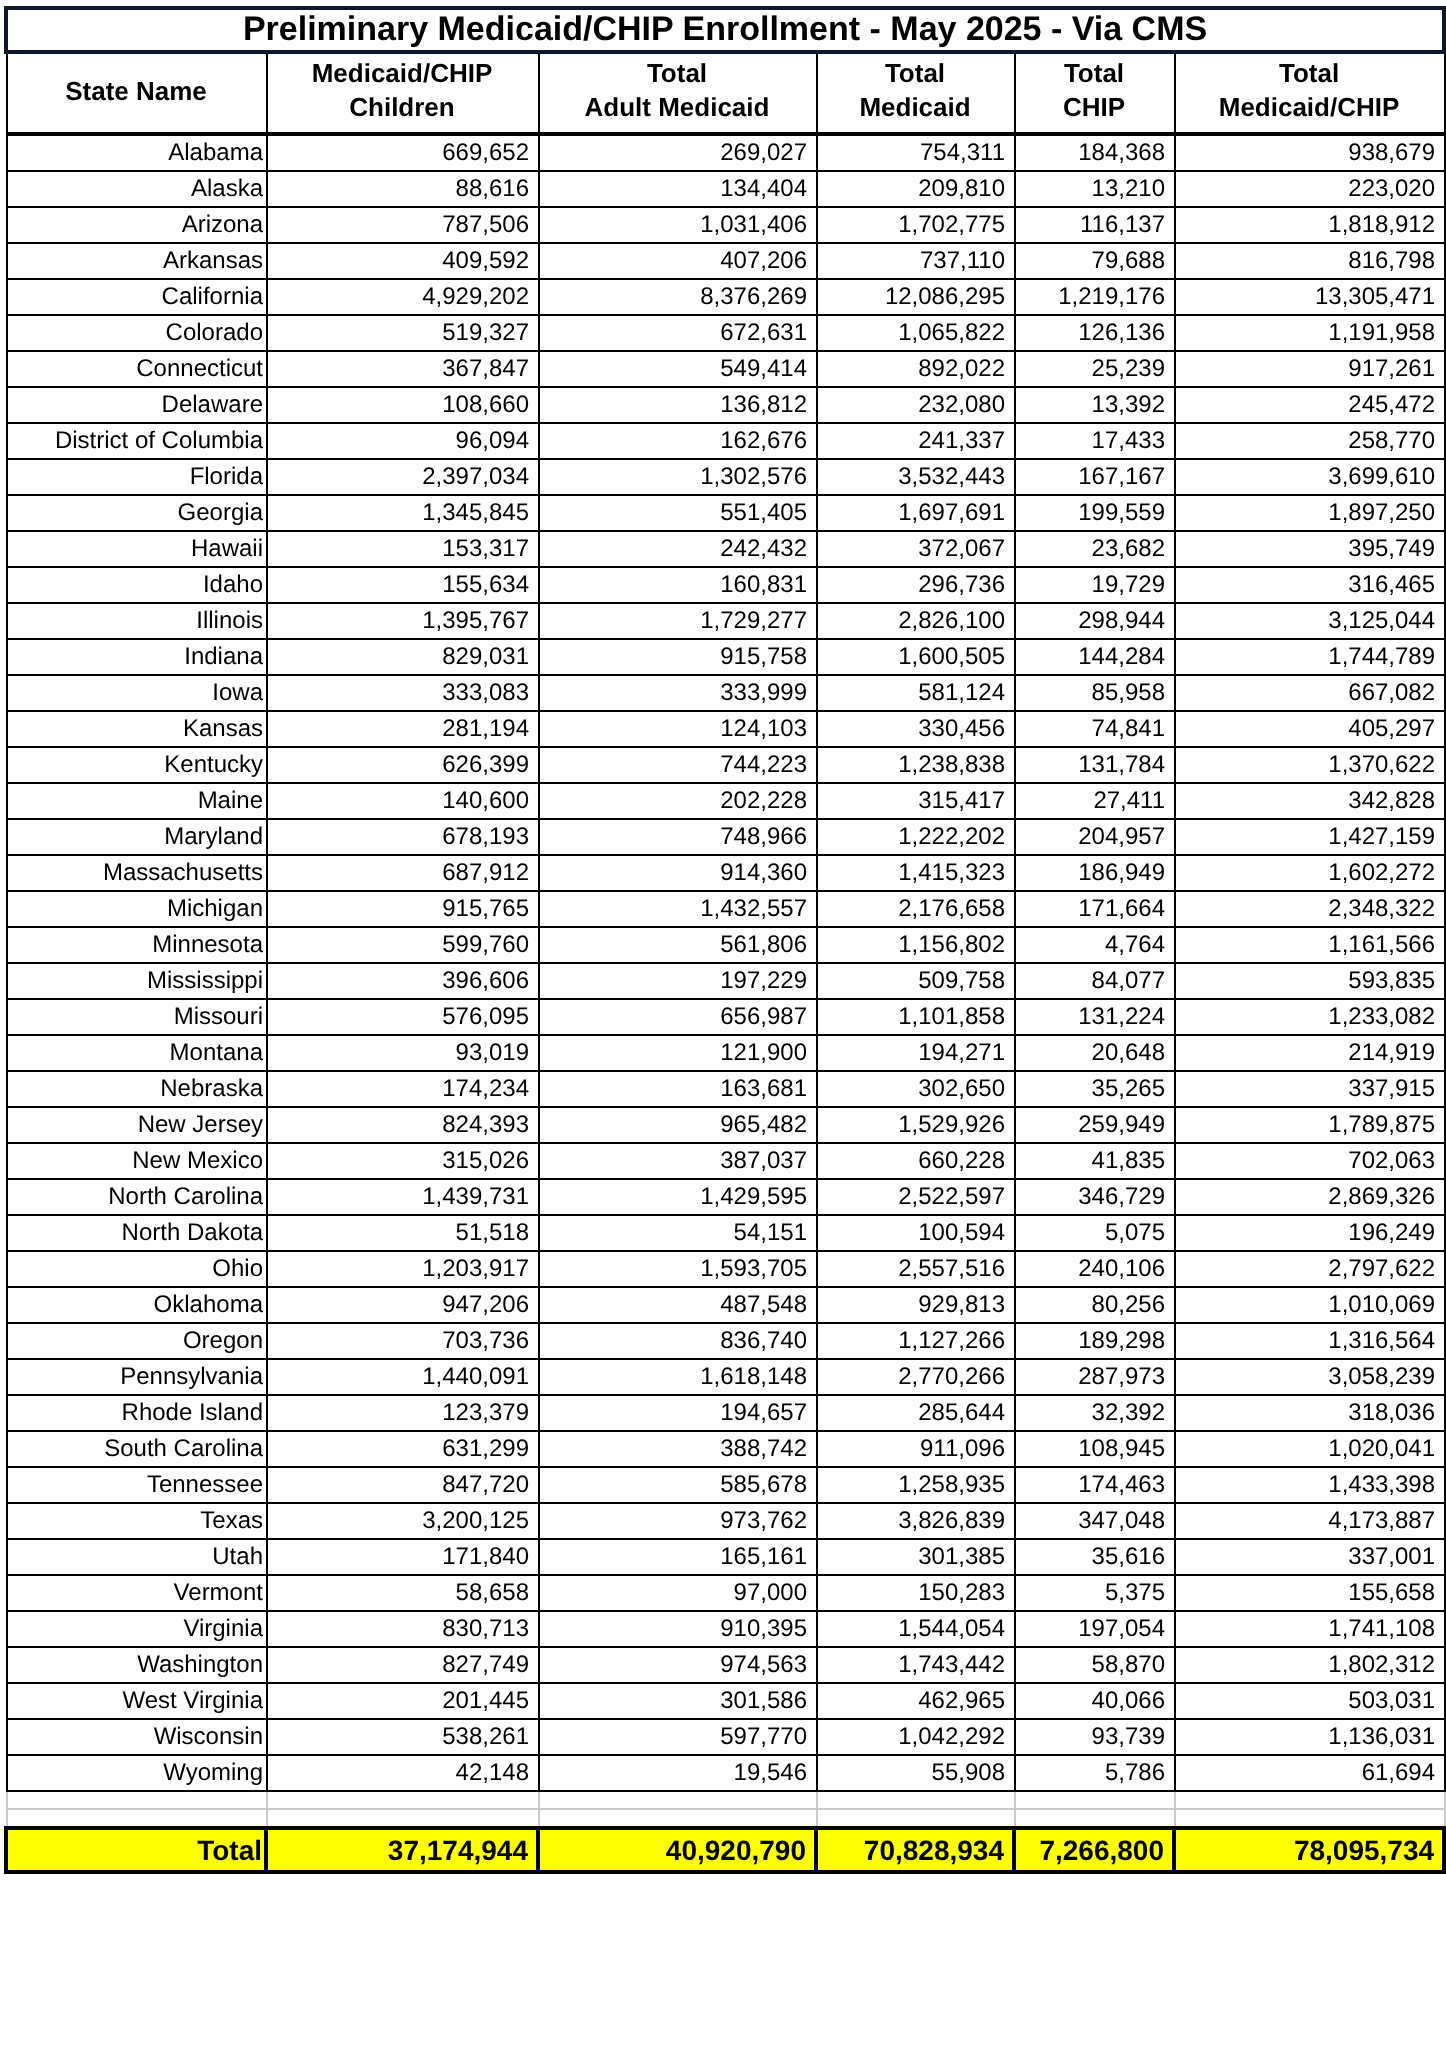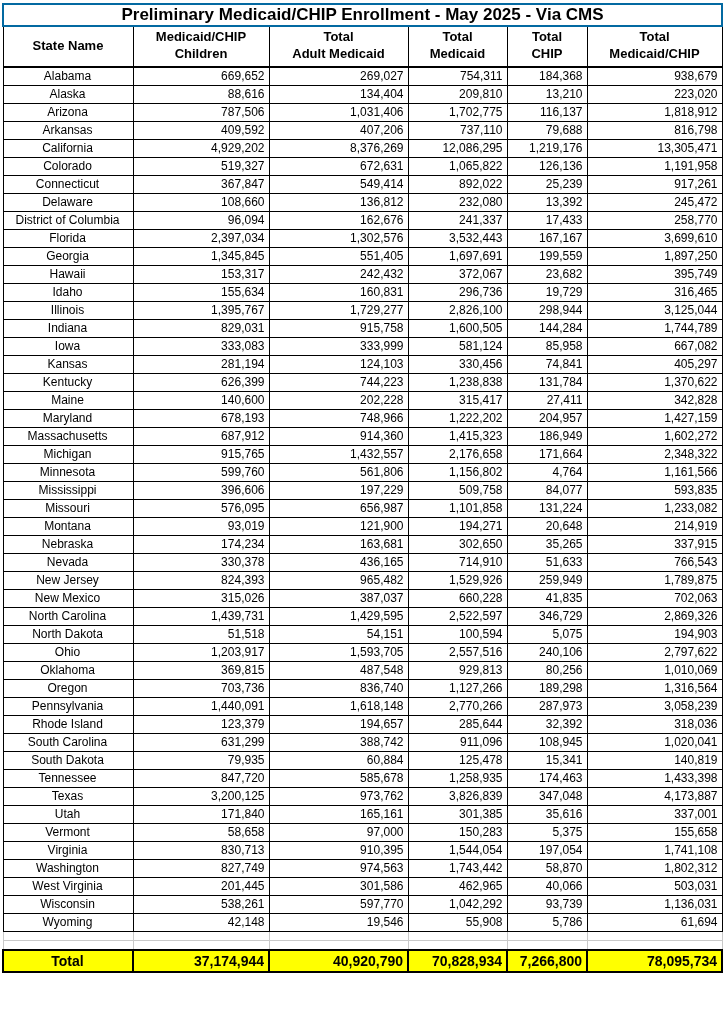--- a/index.html
+++ b/index.html
@@ -19,21 +19,21 @@
     table-layout: fixed;
     width: 719px;
   }
   td, th {
     overflow: hidden;
     white-space: nowrap;
     padding: 0;
   }
   
   th.title {
-    border: 2px solid #0369a1;
+    border: 2px solid #0f172a;
     font-size: 17px;
     font-weight: bold;
     text-align: center;
     height: 20px;
     vertical-align: middle;
   }
   
   tr.hdr th {
     border: 1px solid #000;
     border-top: 2px solid #000;
@@ -48,21 +48,21 @@
     padding: 1px 2px 2px 2px;
   }
   
   tbody.data td {
     border: 1px solid #000;
     height: 17px;
     line-height: 17px;
     font-size: 12px;
   }
   td.state {
-    text-align: center;
+    text-align: right;
     padding-right: 1px;
   }
   td.num {
     text-align: right;
     padding-right: 4px;
   }
   
   tr.spacer td {
     border: 1px solid #c9c9c9;
     height: 8px;
@@ -318,28 +318,20 @@
         </tr>
         <tr>
           <td class="state">Nebraska</td>
           <td class="num">174,234</td>
           <td class="num">163,681</td>
           <td class="num">302,650</td>
           <td class="num">35,265</td>
           <td class="num">337,915</td>
         </tr>
         <tr>
-          <td class="state">Nevada</td>
-          <td class="num">330,378</td>
-          <td class="num">436,165</td>
-          <td class="num">714,910</td>
-          <td class="num">51,633</td>
-          <td class="num">766,543</td>
-        </tr>
-        <tr>
           <td class="state">New Jersey</td>
           <td class="num">824,393</td>
           <td class="num">965,482</td>
           <td class="num">1,529,926</td>
           <td class="num">259,949</td>
           <td class="num">1,789,875</td>
         </tr>
         <tr>
           <td class="state">New Mexico</td>
           <td class="num">315,026</td>
@@ -355,33 +347,33 @@
           <td class="num">2,522,597</td>
           <td class="num">346,729</td>
           <td class="num">2,869,326</td>
         </tr>
         <tr>
           <td class="state">North Dakota</td>
           <td class="num">51,518</td>
           <td class="num">54,151</td>
           <td class="num">100,594</td>
           <td class="num">5,075</td>
-          <td class="num">194,903</td>
+          <td class="num">196,249</td>
         </tr>
         <tr>
           <td class="state">Ohio</td>
           <td class="num">1,203,917</td>
           <td class="num">1,593,705</td>
           <td class="num">2,557,516</td>
           <td class="num">240,106</td>
           <td class="num">2,797,622</td>
         </tr>
         <tr>
           <td class="state">Oklahoma</td>
-          <td class="num">369,815</td>
+          <td class="num">947,206</td>
           <td class="num">487,548</td>
           <td class="num">929,813</td>
           <td class="num">80,256</td>
           <td class="num">1,010,069</td>
         </tr>
         <tr>
           <td class="state">Oregon</td>
           <td class="num">703,736</td>
           <td class="num">836,740</td>
           <td class="num">1,127,266</td>
@@ -404,28 +396,20 @@
           <td class="num">32,392</td>
           <td class="num">318,036</td>
         </tr>
         <tr>
           <td class="state">South Carolina</td>
           <td class="num">631,299</td>
           <td class="num">388,742</td>
           <td class="num">911,096</td>
           <td class="num">108,945</td>
           <td class="num">1,020,041</td>
-        </tr>
-        <tr>
-          <td class="state">South Dakota</td>
-          <td class="num">79,935</td>
-          <td class="num">60,884</td>
-          <td class="num">125,478</td>
-          <td class="num">15,341</td>
-          <td class="num">140,819</td>
         </tr>
         <tr>
           <td class="state">Tennessee</td>
           <td class="num">847,720</td>
           <td class="num">585,678</td>
           <td class="num">1,258,935</td>
           <td class="num">174,463</td>
           <td class="num">1,433,398</td>
         </tr>
         <tr>

